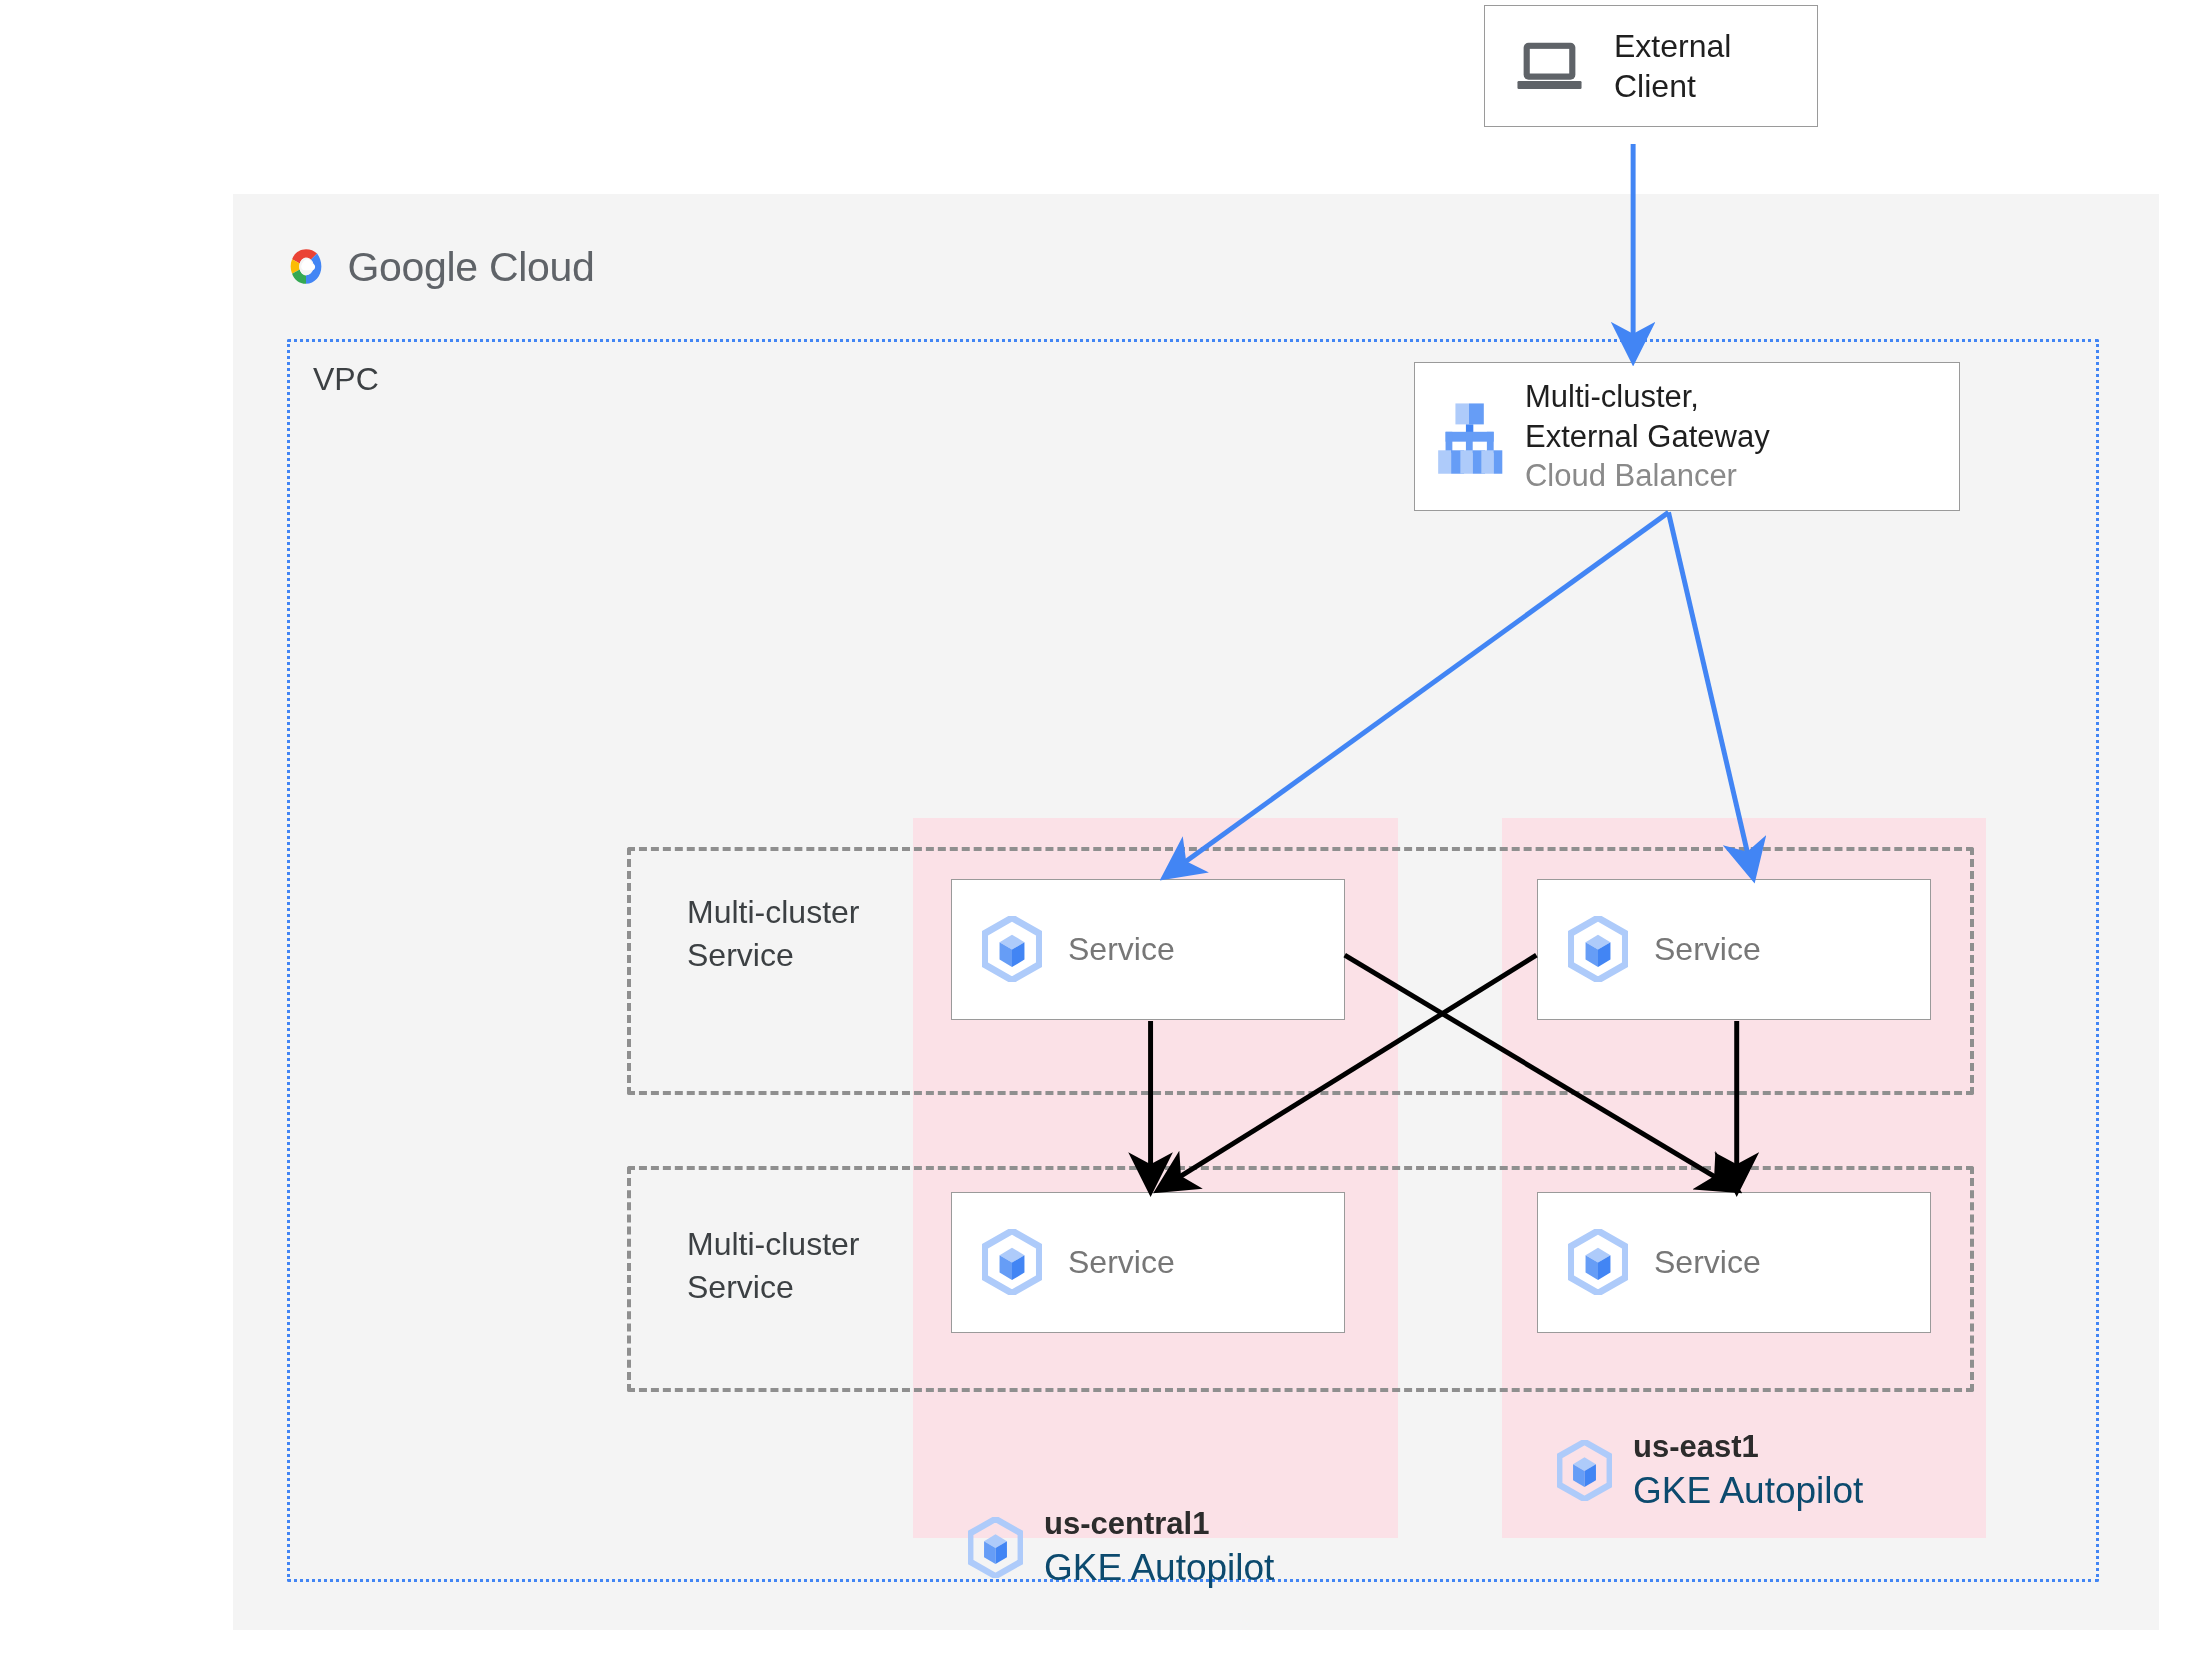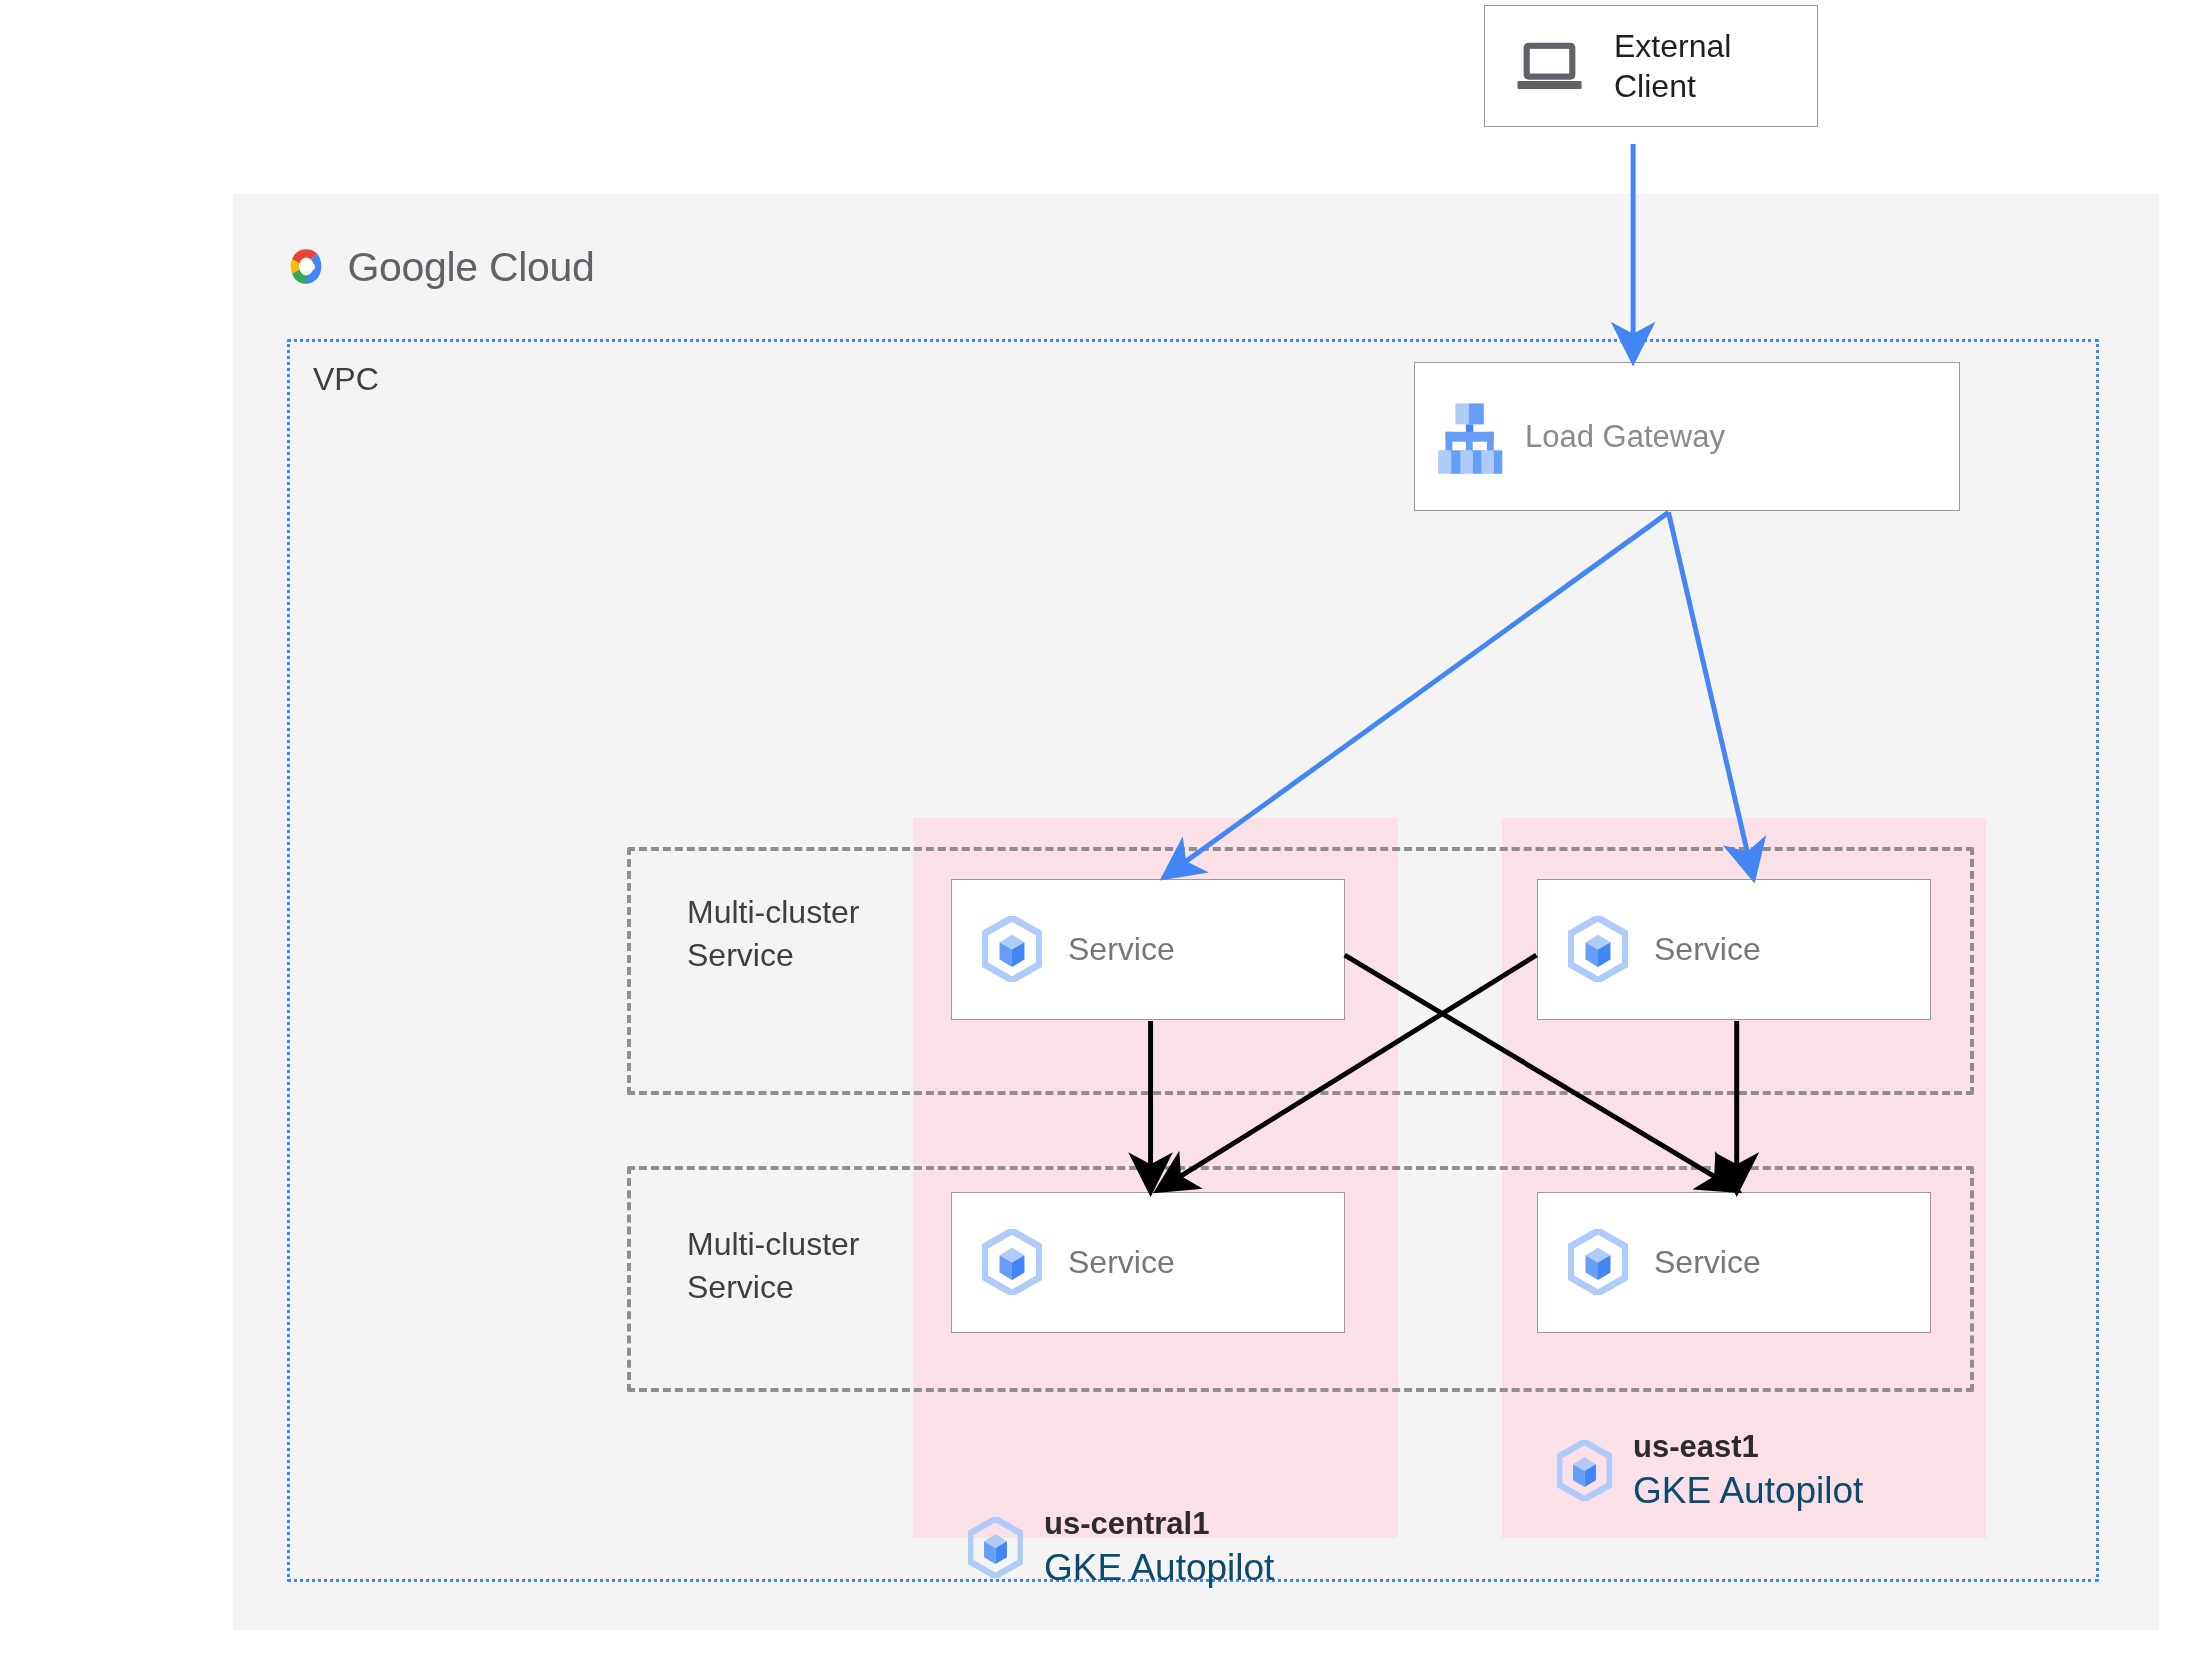--- a/index.html
+++ b/index.html
@@ -249,21 +249,23 @@
         <rect x="89" y="56" width="11" height="34" fill="#669df6"></rect>
         <rect x="10" y="86" width="21" height="38" fill="#aecbfa"></rect>
         <rect x="31" y="86" width="21" height="38" fill="#669df6"></rect>
         <rect x="46" y="86" width="20" height="38" fill="#aecbfa"></rect>
         <rect x="66" y="86" width="20" height="38" fill="#669df6"></rect>
         <rect x="80" y="86" width="20" height="38" fill="#aecbfa"></rect>
         <rect x="100" y="86" width="14" height="38" fill="#669df6"></rect>
       </svg>
     </span>
     <span id="gateway-text">
-      <span class="gw-sub">Load Gateway</span>
+      <span class="gw-title">Multi-cluster,
+External Gateway</span>
+      <span class="gw-sub">Cloud Balancer</span>
     </span>
   </div>
 
   <div class="cluster-column" id="cluster-col-us-central1"></div>
   <div class="cluster-column" id="cluster-col-us-east1"></div>
 
   <div class="mcs-group" id="mcs-group-top"></div>
   <div class="mcs-group" id="mcs-group-bottom"></div>
   <div class="mcs-label" id="mcs-label-top">Multi-cluster
 Service</div>

